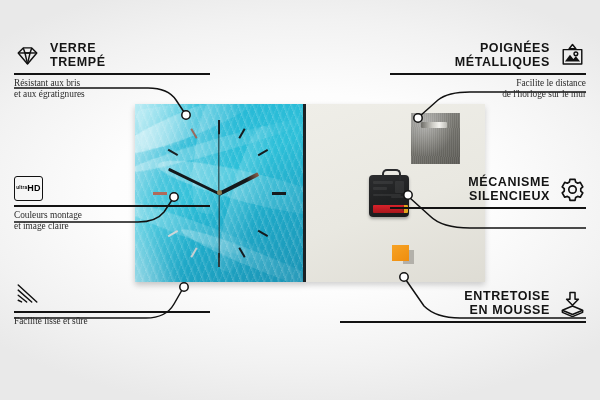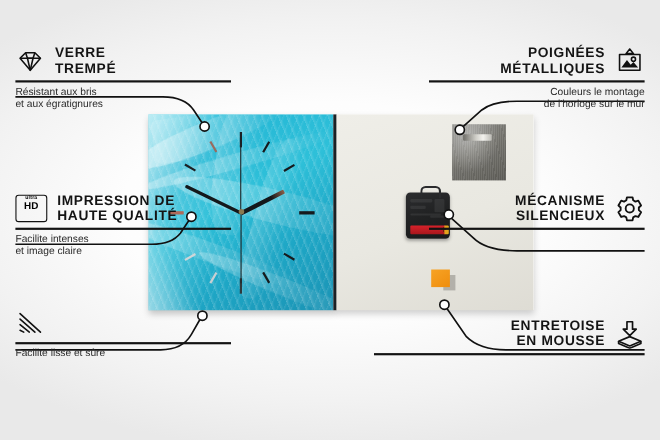--- a/index.html
+++ b/index.html
@@ -87,28 +87,28 @@
   .head{display:flex;align-items:center;gap:9px;}
   .callout.right .head{justify-content:flex-end;}
   .title{
     font-family:Liberation Sans, sans-serif;
     font-weight:bold;font-size:12.5px;line-height:13.5px;
     letter-spacing:.6px;color:#141414;text-transform:uppercase;
     white-space:pre-line;
   }
   .rule{height:1.6px;background:#131313;margin:4px 0 3px 0;}
   .desc{
-    font-family:Liberation Sans, sans-serif;
+    font-family:Liberation Serif, serif;
     font-size:9.3px;line-height:11.3px;color:#2a2a2a;white-space:pre-line;
   }
   .ico{width:27px;height:27px;flex:0 0 27px;color:#111;}
   .ico svg{display:block;width:100%;height:100%;}
   .hdicon{
     width:27px;height:23px;flex:0 0 27px;border:1.6px solid #111;border-radius:3px;
-    display:flex;flex-direction:column;align-items:center;justify-content:flex-start;line-height:1;
+    display:flex;flex-direction:row;align-items:center;justify-content:center;line-height:1;
   }
   .hd-top{font-family:"Liberation Sans",sans-serif;font-size:4.6px;font-weight:bold;letter-spacing:.2px;}
   .hd-bot{font-family:"Liberation Sans",sans-serif;font-size:9px;font-weight:bold;letter-spacing:.2px;}
   #lines{position:absolute;left:0;top:0;width:600px;height:400px;pointer-events:none;}
 </style>
 </head>
 <body>
 
 <div id="page">
 
@@ -206,25 +206,23 @@
     <div class="desc">Résistant aux bris
 et aux égratignures</div>
   </div>
 
   <div class="callout left" style="left:14px;top:176px;width:196px;">
     <div class="head">
       <span class="hdicon">
         <span class="hd-top">ultra</span>
         <span class="hd-bot">HD</span>
       </span>
-      <span class="title">IMPRESSION DE
-HAUTE QUALITÉ</span>
-    </div>
-    <div class="rule"></div>
-    <div class="desc">Facilite intenses
+    </div>
+    <div class="rule"></div>
+    <div class="desc">Couleurs montage
 et image claire</div>
   </div>
 
   <div class="callout left" style="left:14px;top:280px;width:196px;">
     <div class="head">
       <span class="ico">
         <svg viewBox="0 0 32 32">
             <g fill="none" stroke="currentColor" stroke-width="1.7" stroke-linecap="round">
           <path d="M5,6 L27,26"></path>
               <path d="M5,12 L21,26"></path>
@@ -247,21 +245,21 @@
             <g fill="none" stroke="currentColor" stroke-width="1.7" stroke-linejoin="round">
           <path d="M16,3 L12,8 L20,8 Z"></path>
           <rect x="5" y="9" width="22" height="17"></rect>
           <path d="M7,23 L13,15 L17,20 L20,17 L25,23 Z" fill="currentColor" stroke="none"></path>
           <circle cx="20" cy="14" r="2.2"></circle>
         </g>
           </svg>
       </span>
     </div>
     <div class="rule"></div>
-    <div class="desc">Couleurs le montage
+    <div class="desc">Facilite le distance
 de l'horloge sur le mur</div>
   </div>
 
   <div class="callout right" style="left:390px;top:176px;width:196px;">
     <div class="head">
       <span class="title">MÉCANISME
 SILENCIEUX</span>
       <span class="ico">
         <svg viewBox="0 0 32 32">
             <g fill="none" stroke="currentColor" stroke-width="2" stroke-linejoin="round">

